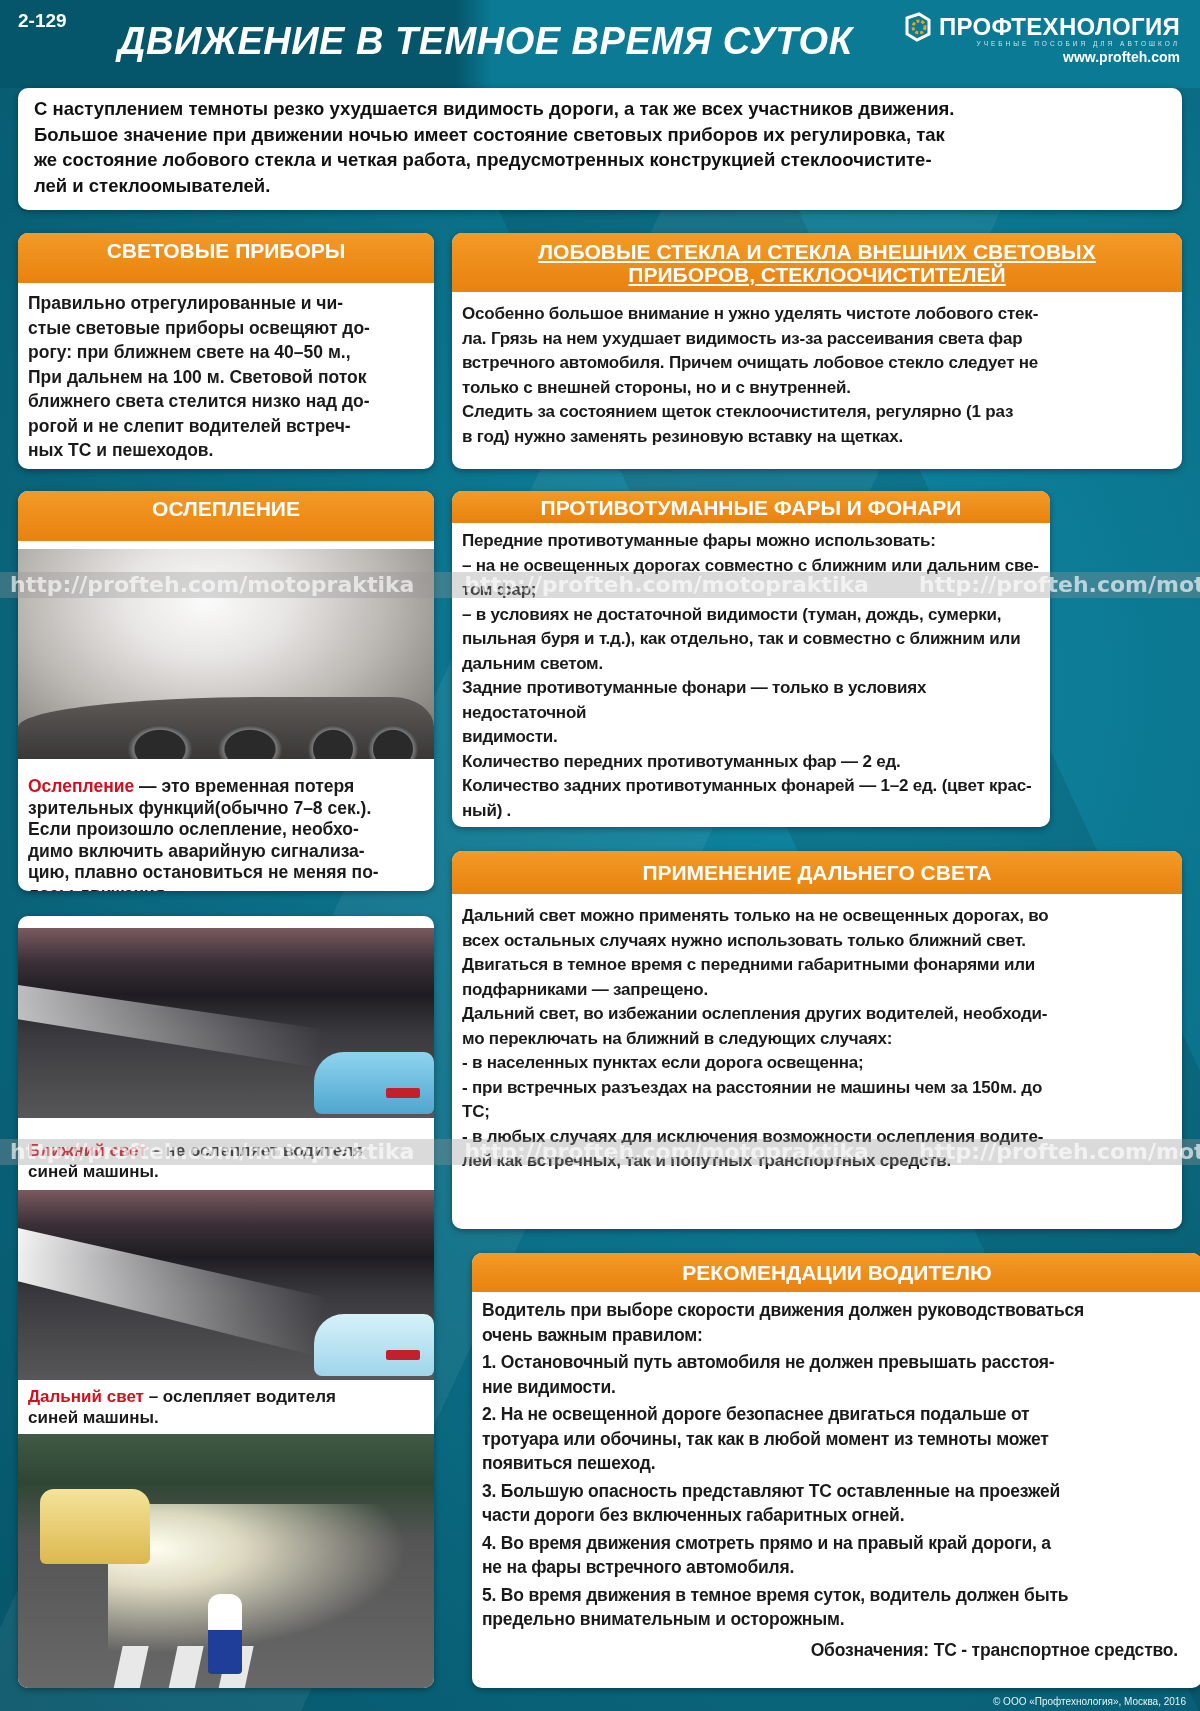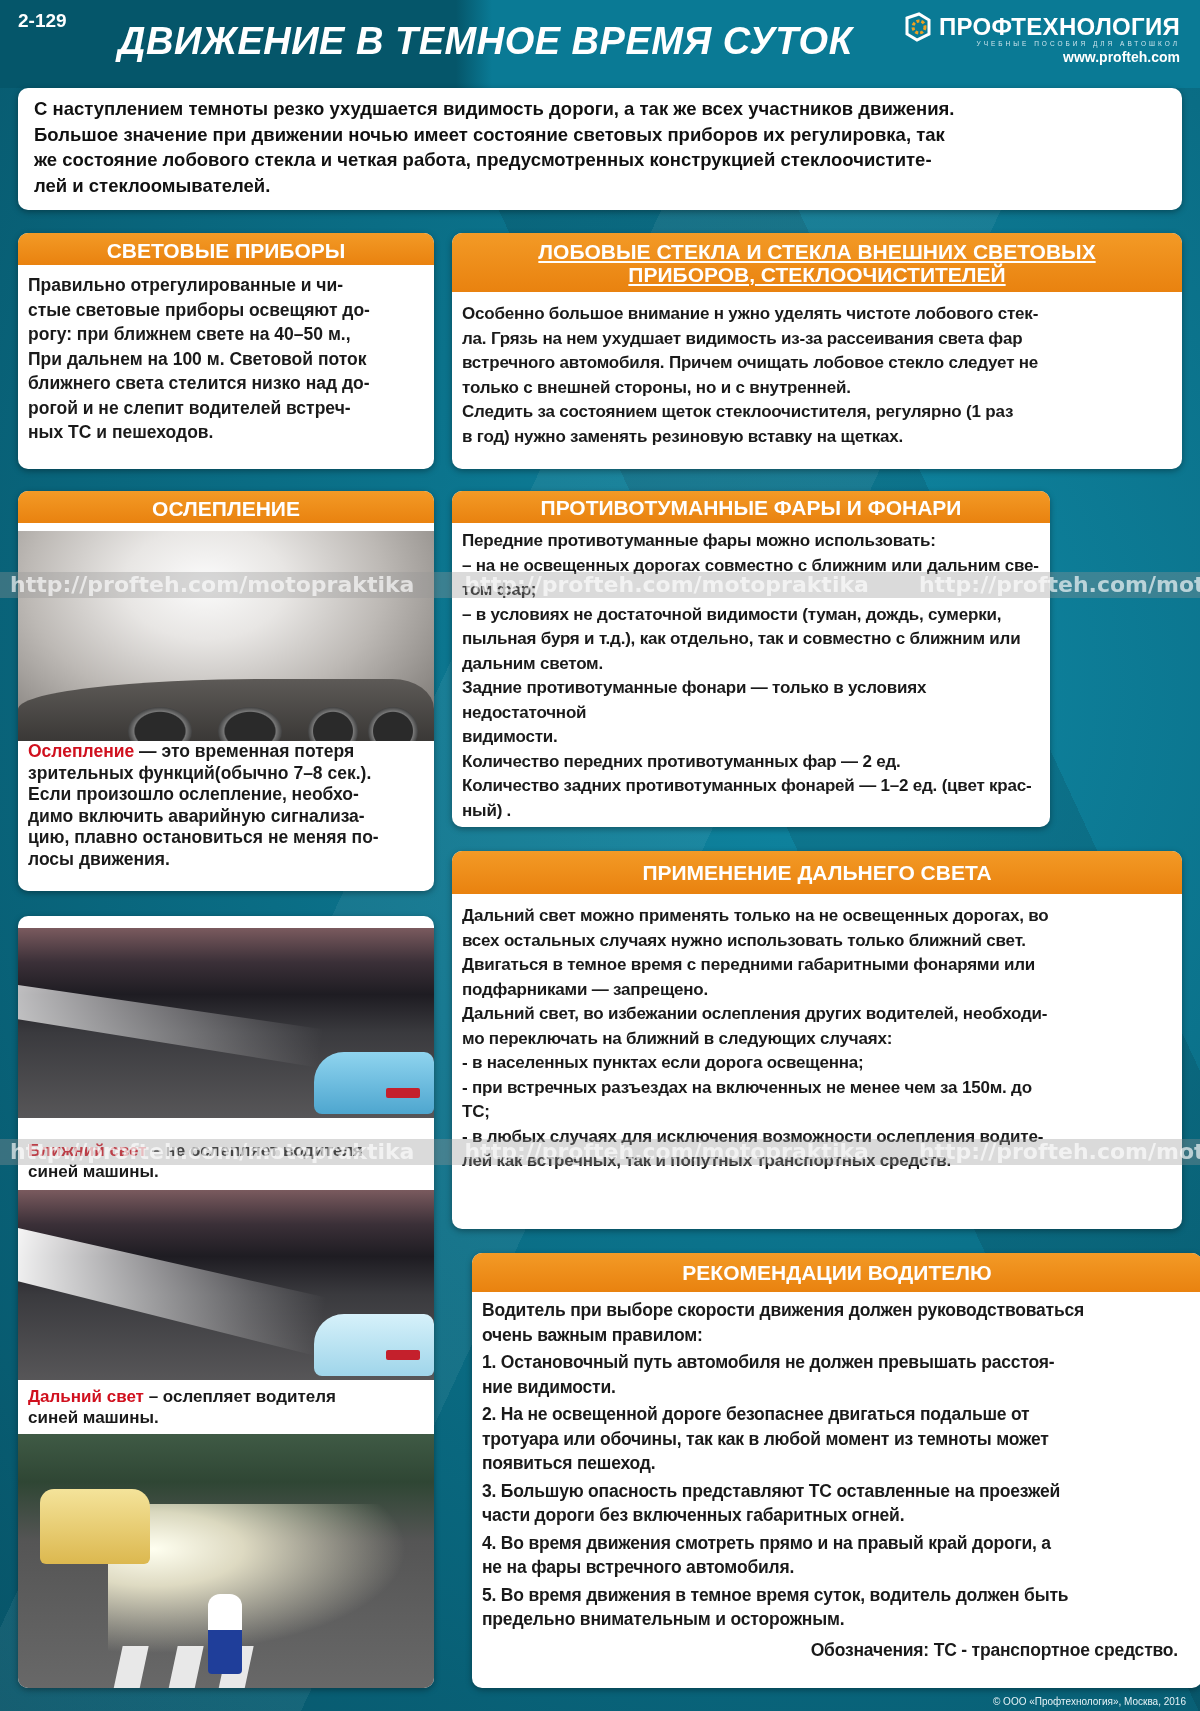--- a/index.html
+++ b/index.html
@@ -39,21 +39,21 @@
   .logo-sub { color: #cfe6ee; font-size: 6.5px; letter-spacing: 3px; margin-top: -2px; }
   .logo-url { color: #fff; font-weight: bold; font-size: 14px; margin-top: 2px; }
 
   .card {
     position: absolute; background: #fff; border-radius: 10px; overflow: hidden;
     box-shadow: 0 2px 6px rgba(0,0,0,0.35);
   }
   .card-head {
     background: linear-gradient(#f39a26, #e9820f);
     color: #fff; font-weight: bold; text-align: center;
-    font-size: 21px; line-height: 25px; padding: 5px 10px 2px;
+    font-size: 21px; line-height: 25px; padding: 5px 10px 20px;
     text-transform: uppercase;
   }
   .card-body {
     font-weight: bold; font-size: 17px; line-height: 24.5px; padding: 8px 10px 8px 10px;
     color: #1a1a1a;
   }
   .card-body.condensed { font-size: 17px; letter-spacing: -0.2px; }
   .intro {
     left: 18px; top: 88px; width: 1164px; height: 122px;
     padding: 8px 16px; font-weight: bold; font-size: 18.5px; line-height: 25.5px;
@@ -188,21 +188,21 @@
 
 <div class="card" style="left:18px; top:491px; width:416px; height:400px;">
   <div class="card-head">ОСЛЕПЛЕНИЕ</div>
   <div class="photo glare" style="margin-top:8px; height:210px;">
     <div class="dash"></div>
     <div class="gauge" style="left:110px;"></div>
     <div class="gauge" style="left:200px;"></div>
     <div class="gauge" style="left:290px; width:50px;"></div>
     <div class="gauge" style="left:350px; width:50px;"></div>
   </div>
-  <div class="card-body" style="font-size:17.5px; line-height:21.5px; padding-top:0;">
+  <div class="card-body" style="font-size:17.5px; line-height:21.5px; padding-top:17px;">
     <span class="p-line"><span class="red">Ослепление</span><span> — это временная потеря</span></span>
     <span class="p-line">зрительных функций(обычно 7–8 сек.).</span>
     <span class="p-line">Если произошло ослепление, необхо-</span>
     <span class="p-line">димо включить аварийную сигнализа-</span>
     <span class="p-line">цию, плавно остановиться не меняя по-</span>
     <span class="p-line">лосы движения.</span>
   </div>
 </div>
 
 <div class="card" style="left:452px; top:491px; width:598px; height:336px;">
@@ -225,21 +225,21 @@
 <div class="card" style="left:452px; top:851px; width:730px; height:378px;">
   <div class="card-head" style="padding:9px 2px 9px;">ПРИМЕНЕНИЕ ДАЛЬНЕГО СВЕТА</div>
   <div class="card-body condensed" style="padding-top:10px; line-height:24.5px;">
     <span class="p-line">Дальний свет можно применять только на не освещенных дорогах, во</span>
     <span class="p-line">всех остальных случаях нужно использовать только ближний свет.</span>
     <span class="p-line">Двигаться в темное время с передними габаритными фонарями или</span>
     <span class="p-line">подфарниками — запрещено.</span>
     <span class="p-line">Дальний свет, во избежании ослепления других водителей, необходи-</span>
     <span class="p-line">мо переключать на ближний в следующих случаях:</span>
     <span class="p-line">- в населенных пунктах если дорога освещенна;</span>
-    <span class="p-line">- при встречных разъездах на включенных не менее чем за 150м. до</span>
+    <span class="p-line">- при встречных разъездах на расстоянии не машины чем за 150м. до</span>
     <span class="p-line">ТС;</span>
     <span class="p-line">- в любых случаях для исключения возможности ослепления водите-</span>
     <span class="p-line">лей как встречных, так и попутных транспортных средств.</span>
   </div>
 </div>
 
 <div class="card" style="left:18px; top:916px; width:416px; height:772px;">
   <div class="photo night" style="margin-top:12px; height:190px;">
     <div class="beam" style="opacity:0.75; height:45%;"></div>
     <div class="car"></div>

